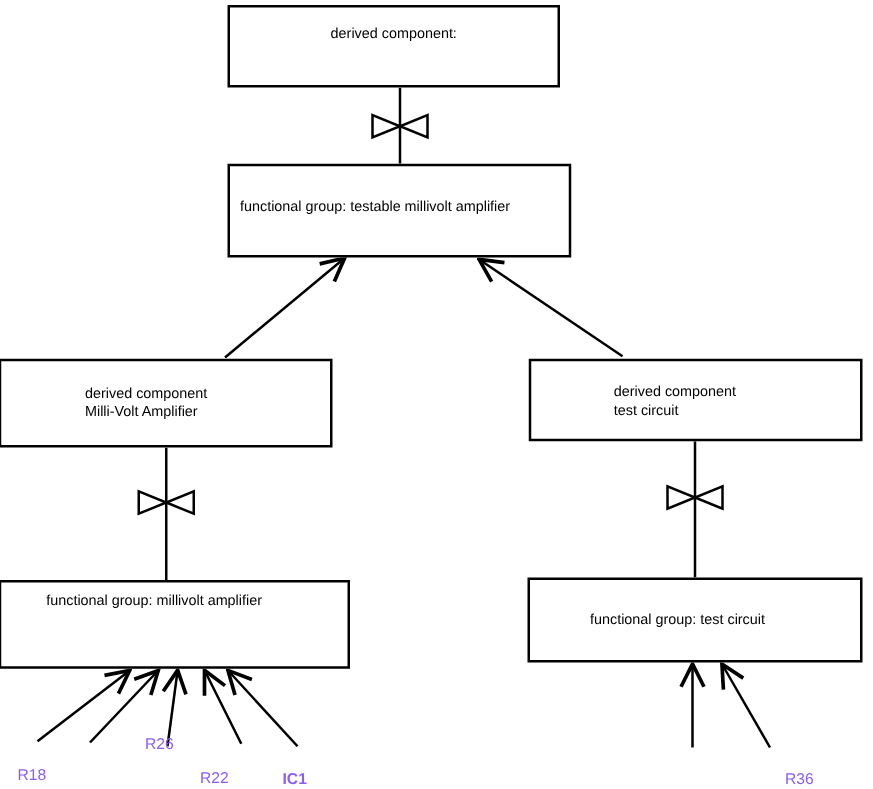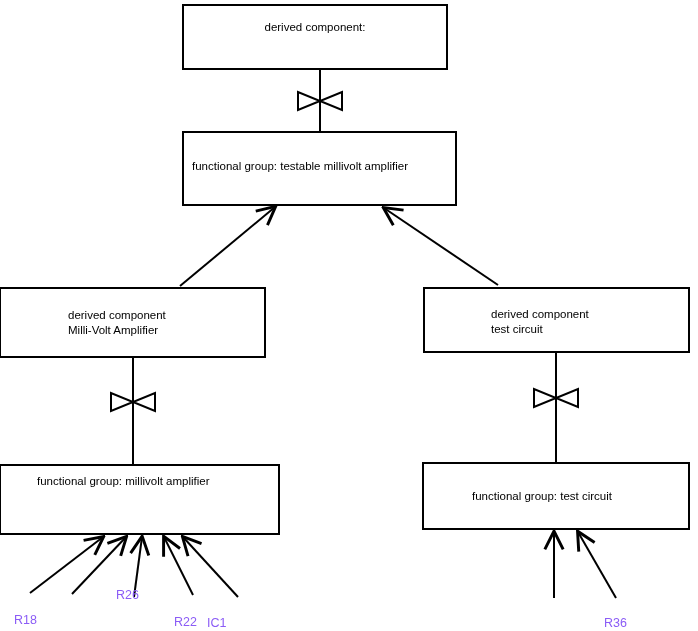--- a/index.html
+++ b/index.html
@@ -136,19 +136,19 @@
 
   <div class="node-box" style="left:422px; top:462px; width:268px; height:68px; padding-top:25px; align-items:flex-start; padding-left:48px;">
     <div class="node-label-wrap">
       <div class="node-label">functional group: test circuit</div>
     </div>
   </div>
 
   <div class="leaf-label" style="left:14px; top:613px;">R18</div>
   <div class="leaf-label" style="left:62px; top:648px;">R30</div>
   <div class="leaf-label" style="left:116px; top:588px;">R26</div>
-  <div class="leaf-label" style="left:174px; top:615px;">R22</div>
-  <div class="leaf-label" style="left:207px; top:616px;">IC1</div>
+  <div class="leaf-label" style="left:160px; top:615px;">R22</div>
+  <div class="leaf-label" style="left:226px; top:616px;font-weight:bold;">IC1</div>
 
   <div class="leaf-label" style="left:537px; top:616px;margin-top:36px;">TR1</div>
-  <div class="leaf-label" style="left:604px; top:616px;">R36</div>
+  <div class="leaf-label" style="left:628px; top:616px;">R36</div>
 
 </div>
 
 </body></html>

